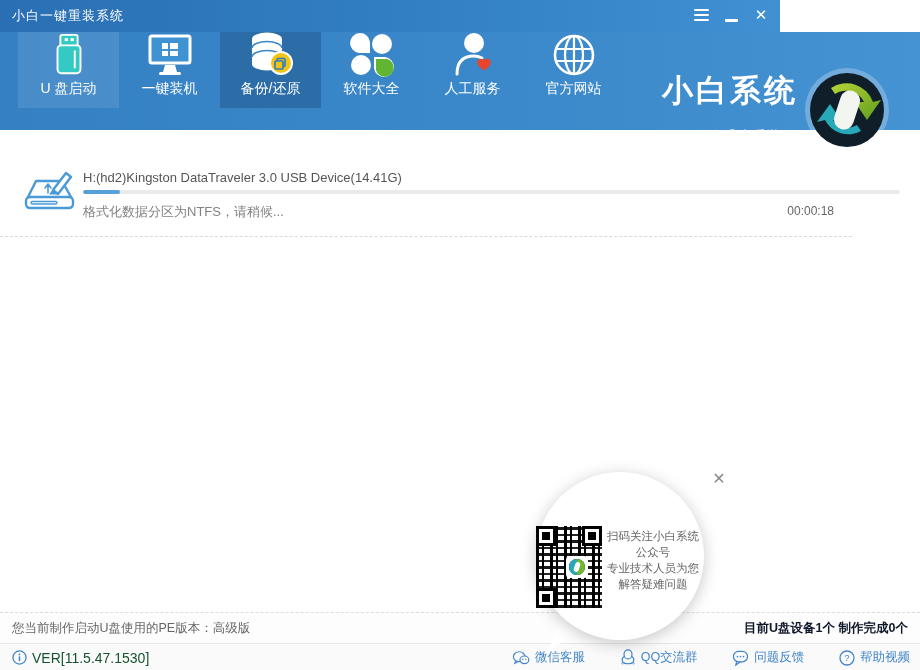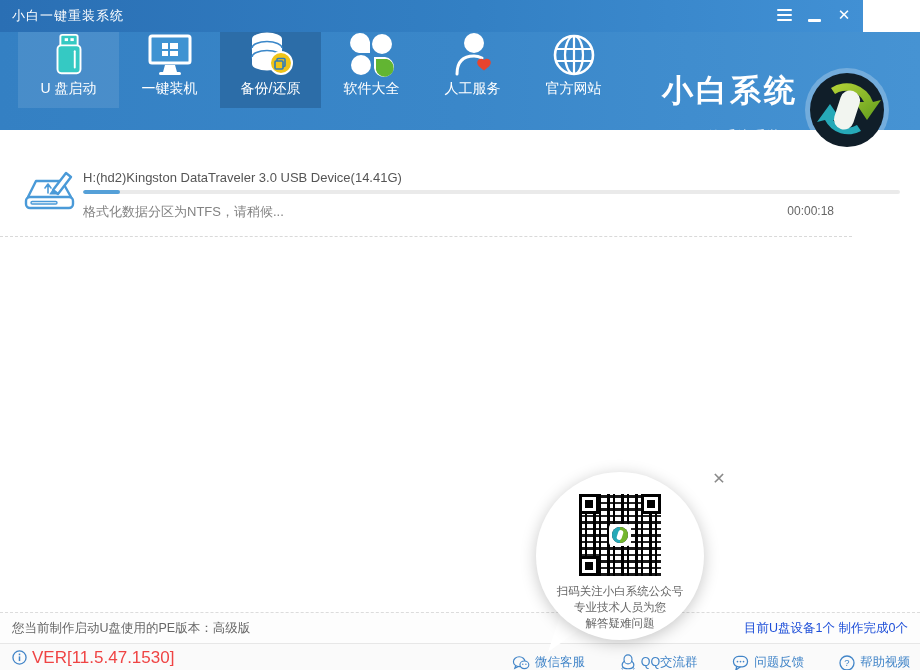--- a/index.html
+++ b/index.html
@@ -1,21 +1,21 @@
 <!DOCTYPE html>
 <html><head>
 <meta charset="utf-8">
 <style>
   * { margin:0; padding:0; box-sizing:border-box; }
   html,body { width:920px; height:670px; overflow:hidden; }
   body { font-family:"Liberation Sans","DejaVu Sans",sans-serif; position:relative; background:#fff; }
   #app { position:absolute; left:0; top:0; width:920px; height:670px; background:#fff; }
 
   
-  .titlebar { position:absolute; left:0; top:0; width:863px; height:32px;
+  .titlebar { position:absolute; left:0; top:0; width:780px; height:32px;
     background:linear-gradient(90deg,#2a6fb4 0%, #3380c4 55%, #4190d4 100%); }
   .titlebar .title { position:absolute; left:12px; top:0; line-height:32px;
     color:#fff; font-size:13px; letter-spacing:1px; }
   .winbtn { position:absolute; top:0; width:30px; height:30px; cursor:pointer;
     display:flex; align-items:center; justify-content:center; }
   .winbtn.menu  { right:64px; }
   .winbtn.min   { right:34px; }
   .winbtn.close { right:4px; }
   .menu-glyph { width:15px; }
   .menu-glyph i { display:block; height:2.5px; background:#fff; margin:2.5px 0; border-radius:1px; }
@@ -46,21 +46,21 @@
   .task .bar { position:absolute; left:83px; top:42px; width:817px; height:4px;
     background:#eaeaea; border-radius:2px; overflow:hidden; }
   .task .bar .fill { height:100%; background:#55a0d8; border-radius:2px; }
   .task .tstatus { position:absolute; left:83px; top:55px; font-size:13px; color:#828282; }
   .task .timer { position:absolute; right:18px; top:56px; font-size:12px; color:#666; }
 
   
   .popup { position:absolute; left:0; top:0; z-index:10; }
   .bubble { position:absolute; left:536px; top:472px; width:168px; height:168px;
     background:#fff; border-radius:50%; box-shadow:0 3px 16px rgba(0,0,0,0.22);
-    display:flex; flex-direction:column; align-items:center; }
+    display:flex; flex-direction:row; align-items:center; }
   .bubble-tail { position:absolute; left:540px; top:608px; }
   .qr { margin-top:22px; width:82px; height:82px; position:relative; background:#fff; }
   .qr .modules { position:absolute; inset:0;
     background-image:
       repeating-linear-gradient(0deg, rgba(0,0,0,0.9) 0 3px, transparent 3px 7px, rgba(0,0,0,0.85) 7px 9px, transparent 9px 13px),
       repeating-linear-gradient(90deg, #000 0 3px, #fff 3px 6px, #000 6px 8px, #fff 8px 14px);
   }
   .finder { position:absolute; width:20px; height:20px; background:#000; }
   .finder::before { content:""; position:absolute; inset:3px; background:#fff; }
   .finder::after  { content:""; position:absolute; inset:6px; background:#000; }
@@ -68,27 +68,27 @@
   .qr-logo { position:absolute; left:30px; top:30px; width:22px; height:22px; background:#fff;
     border-radius:4px; display:flex; align-items:center; justify-content:center; }
   .popup-text { margin-top:7px; text-align:center; font-size:11.5px; color:#666; line-height:16px; }
   .popup-close { position:absolute; left:708px; top:468px; width:22px; height:22px; cursor:pointer;
     color:#8a8a8a; font-size:16px; line-height:22px; text-align:center; }
 
   
   .statusbar { position:absolute; left:0; top:612px; width:920px; height:31px; background:#fdfdfd;
     border-top:1px dashed #dcdcdc; }
   .statusbar .sleft  { position:absolute; left:12px; top:0; line-height:30px; font-size:12.5px; color:#666; }
-  .statusbar .sright { position:absolute; right:12px; top:0; line-height:30px; font-size:12.5px; color:#1d4ed8; }
+  .statusbar .sright { position:absolute; right:12px; top:0; line-height:30px; font-size:12.5px; color:#0f172a;font-weight:bold; }
   .footer { position:absolute; left:0; top:643px; width:920px; height:27px; background:#fafafa;
     border-top:1px solid #e7e7e7; }
   .version { position:absolute; left:12px; top:0; height:27px; display:flex; align-items:center;
-    gap:5px; color:#ef4444; font-size:17px; }
+    gap:5px; color:#14532d; font-size:14px; }
   .flinks { position:absolute; left:512px; right:10px; top:0; height:27px; display:flex;
-    align-items:flex-end; justify-content:space-between; }
+    align-items:center; justify-content:space-between; }
   .flink { display:flex; align-items:center; gap:5px; color:#4285c8; font-size:12.5px; cursor:pointer; }
 </style>
 </head>
 <body>
 
 <div id="app">
 
   <div class="titlebar">
     <span class="title">小白一键重装系统</span>
     <div class="winbtn menu">

